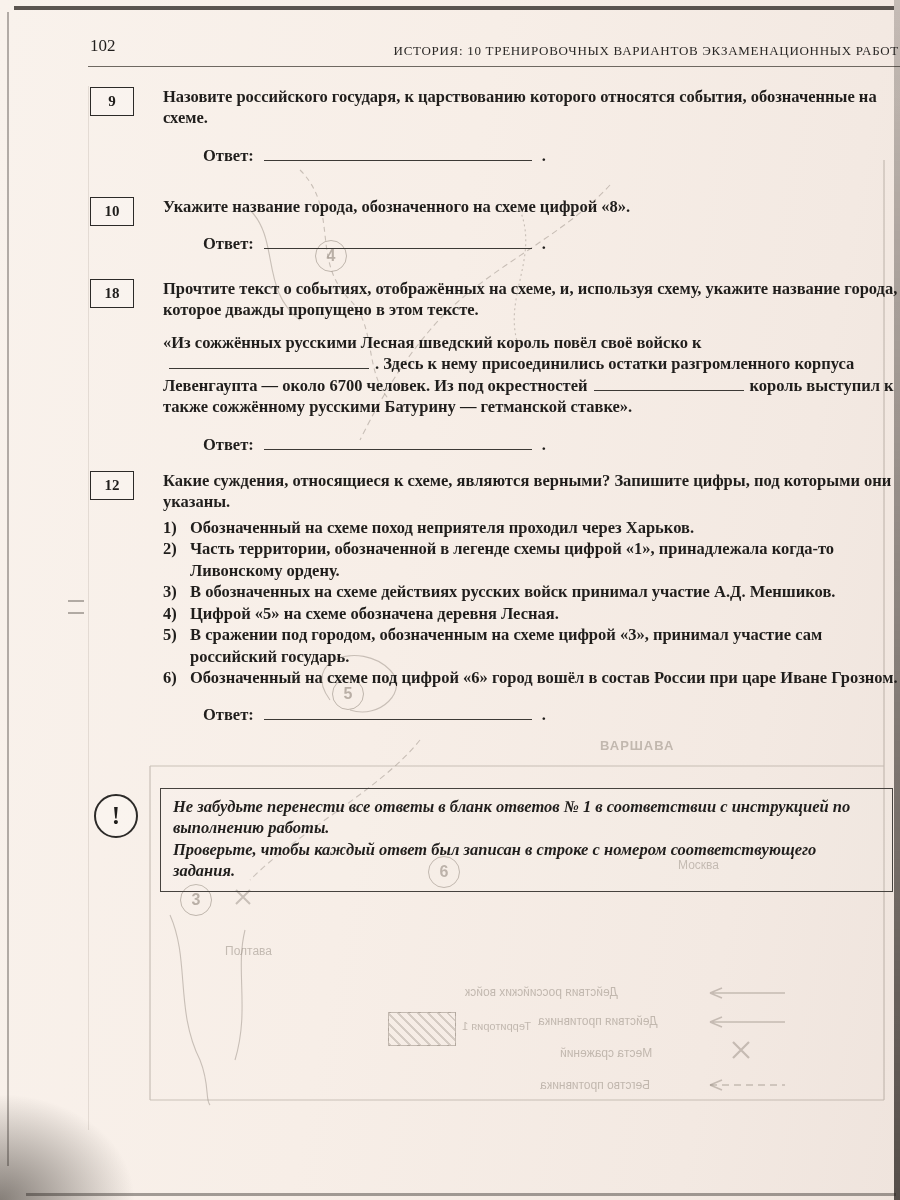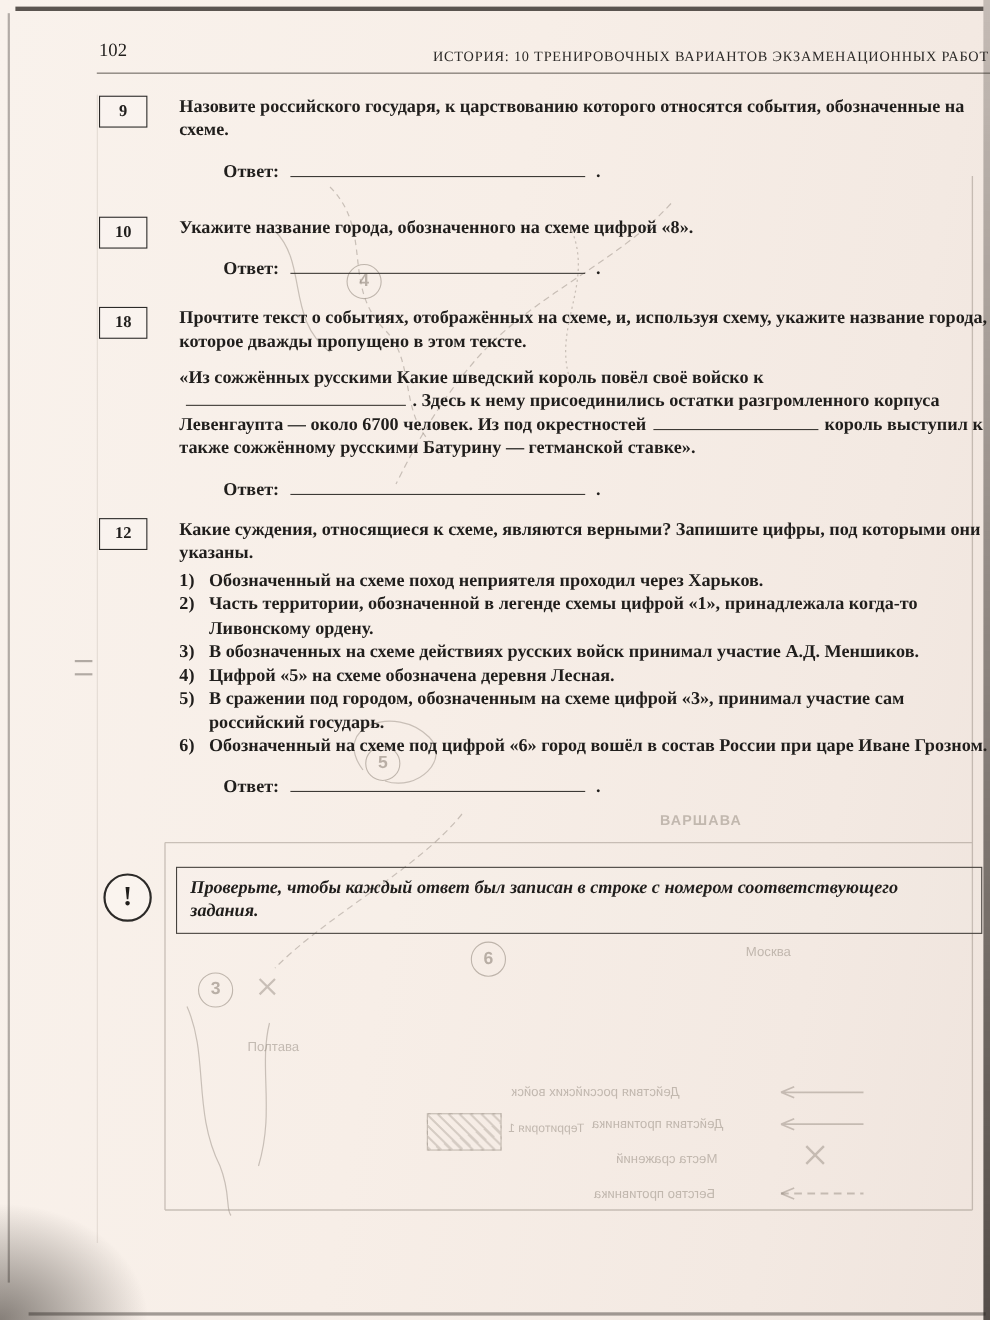--- a/index.html
+++ b/index.html
@@ -164,21 +164,21 @@
         </div>
       </div>
     </section>
 
     <section class="question" style="top:278px;">
       <div class="qnum">
         <span>18</span>
       </div>
       <div class="qbody">
         <p class="qtext">Прочтите текст о событиях, отображённых на схеме, и, используя схему, укажите название города, которое дважды пропущено в этом тексте.</p>
-        <p class="quote"><span>«Из сожжённых русскими Какие шведский король повёл своё войско к</span><span class="inline-blank w200"></span><span>. Здесь к нему присоединились остатки разгромленного корпуса Левенгаупта — около 6700 человек. Из под окрестностей</span><span class="inline-blank w150"></span><span>король выступил к также сожжённому русскими Батурину — гетманской ставке».</span></p>
+        <p class="quote"><span>«Из сожжённых русскими Лесная шведский король повёл своё войско к</span><span class="inline-blank w200"></span><span>. Здесь к нему присоединились остатки разгромленного корпуса Левенгаупта — около 6700 человек. Из под окрестностей</span><span class="inline-blank w150"></span><span>король выступил к также сожжённому русскими Батурину — гетманской ставке».</span></p>
         <div class="answer">
           <span>Ответ:</span><span class="blank"></span><span class="dot">.</span>
         </div>
       </div>
     </section>
 
     <section class="question" style="top:470px;">
       <div class="qnum">
         <span>12</span>
       </div>
@@ -213,17 +213,18 @@
         <div class="answer">
           <span>Ответ:</span><span class="blank"></span><span class="dot">.</span>
         </div>
       </div>
     </section>
 
     <div class="note-icon">
       <span>!</span>
     </div>
     <div class="note">
+      <p>Не забудьте перенести все ответы в бланк ответов № 1 в соответствии с инструкцией по выполнению работы.</p>
       <p>Проверьте, чтобы каждый ответ был записан в строке с номером соответствующего задания.</p>
     </div>
 
   </div>
 </div>
 
 </body></html>

